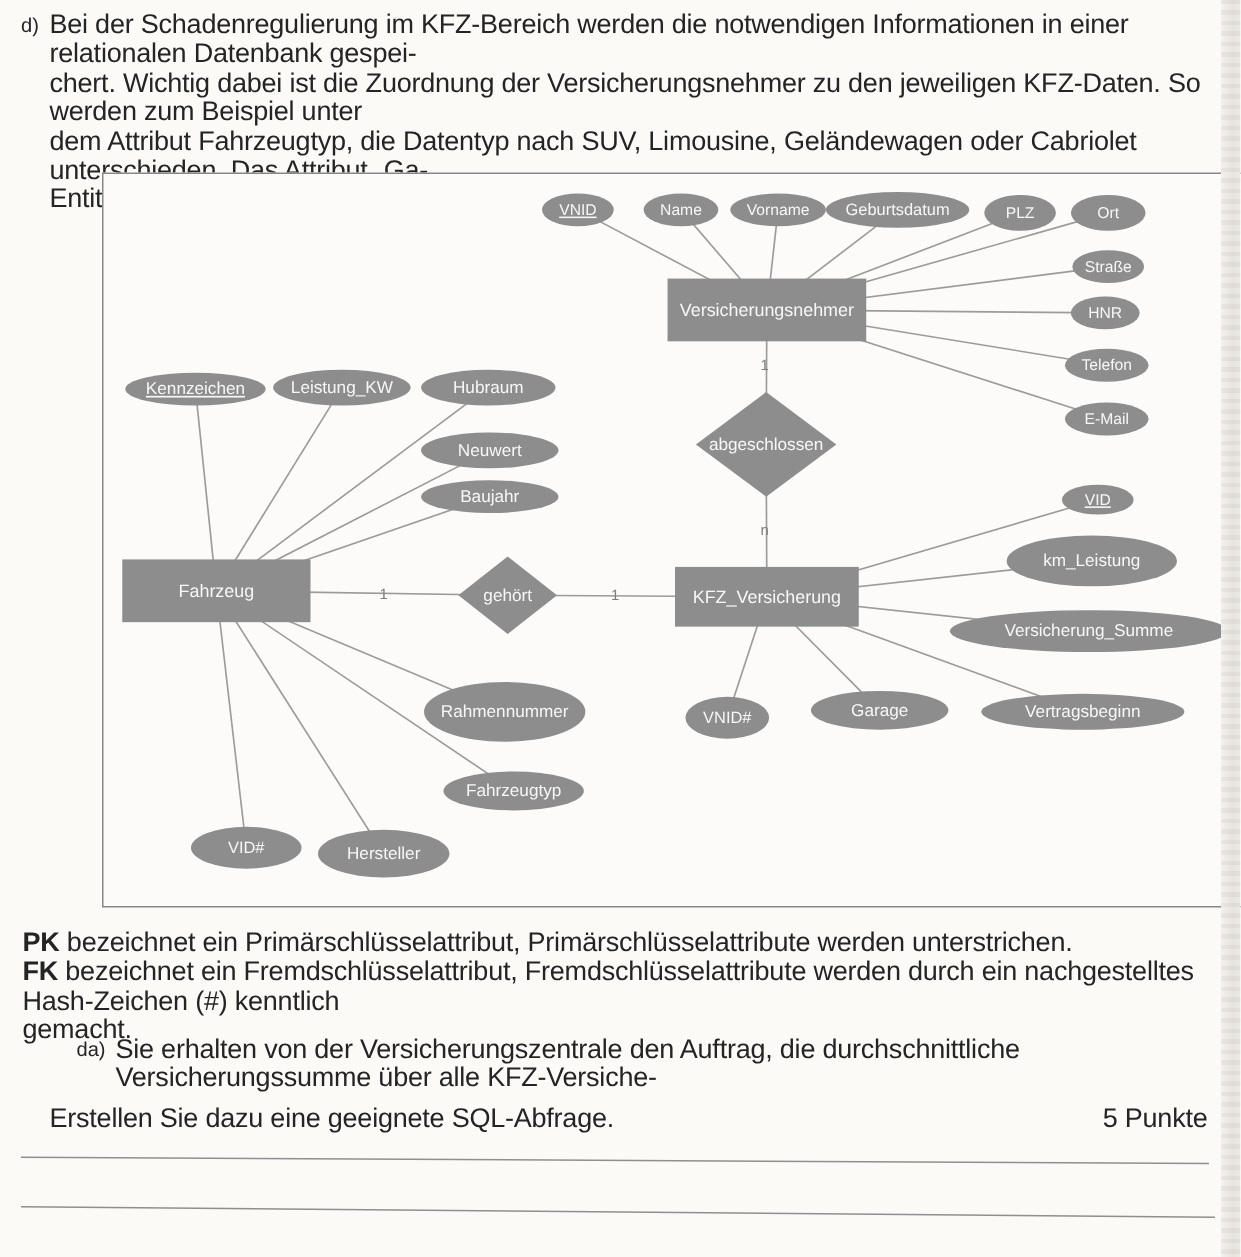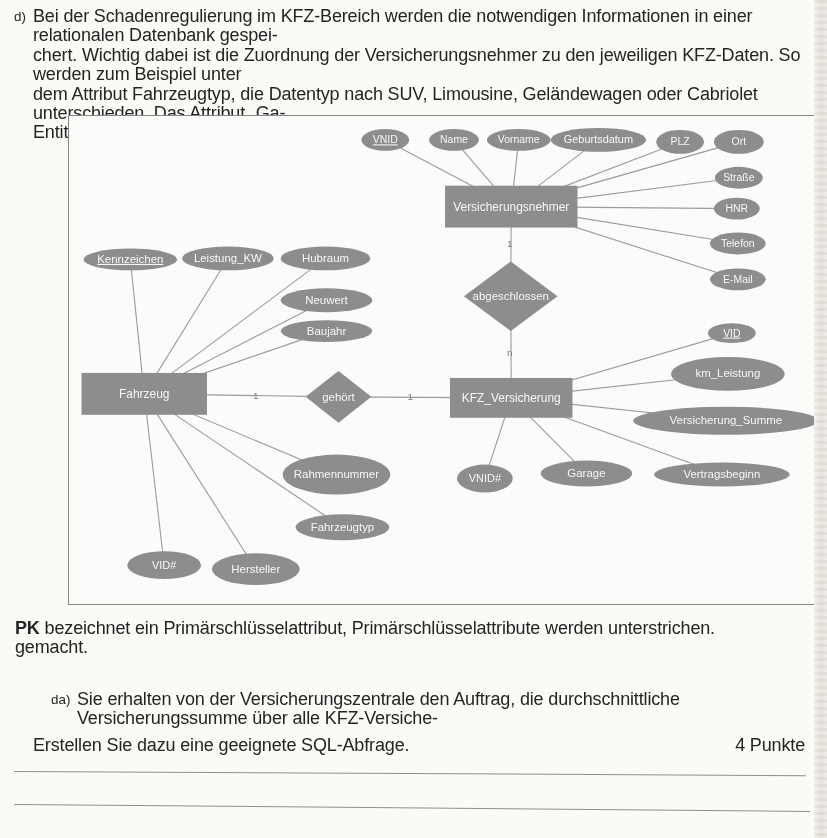--- a/index.html
+++ b/index.html
@@ -131,32 +131,33 @@
         <text x="443.5" y="287" text-anchor="middle" font-size="12" fill="#f7f7f7">KFZ_Versicherung</text>
         <text x="442" y="131.5" text-anchor="middle" font-size="10" fill="#7d7d7d">1</text>
         <text x="442" y="241.5" text-anchor="middle" font-size="10" fill="#7d7d7d">n</text>
         <text x="187" y="284.5" text-anchor="middle" font-size="10" fill="#7d7d7d">1</text>
         <text x="342" y="285.5" text-anchor="middle" font-size="10" fill="#7d7d7d">1</text>
       </svg>
   </div>
 
   <div id="legend" class="body-text">
     <div><span class="bold">PK</span><span> bezeichnet ein Primärschlüsselattribut, Primärschlüsselattribute werden unterstrichen.</span></div>
+    <div><span class="bold">FK</span><span> bezeichnet ein Fremdschlüsselattribut, Fremdschlüsselattribute werden durch ein nachgestelltes Hash-Zeichen (#) kenntlich</span></div>
     <div>gemacht.</div>
   </div>
 
   <div id="task-da" class="task-row">
     <div class="task-label">da)</div>
     <div class="body-text">
       <div>Sie erhalten von der Versicherungszentrale den Auftrag, die durchschnittliche Versicherungssumme über alle KFZ-Versiche-</div>
     </div>
   </div>
 
   <div id="instruction-row" class="body-text">
     <span>Erstellen Sie dazu eine geeignete SQL-Abfrage.</span>
-    <span>4 Punkte</span>
+    <span>5 Punkte</span>
   </div>
 
   <div id="answer-line-1" class="answer-line"></div>
   <div id="answer-line-2" class="answer-line"></div>
 
   <div id="edge-strip"></div>
 </div>
 
 </body></html>

